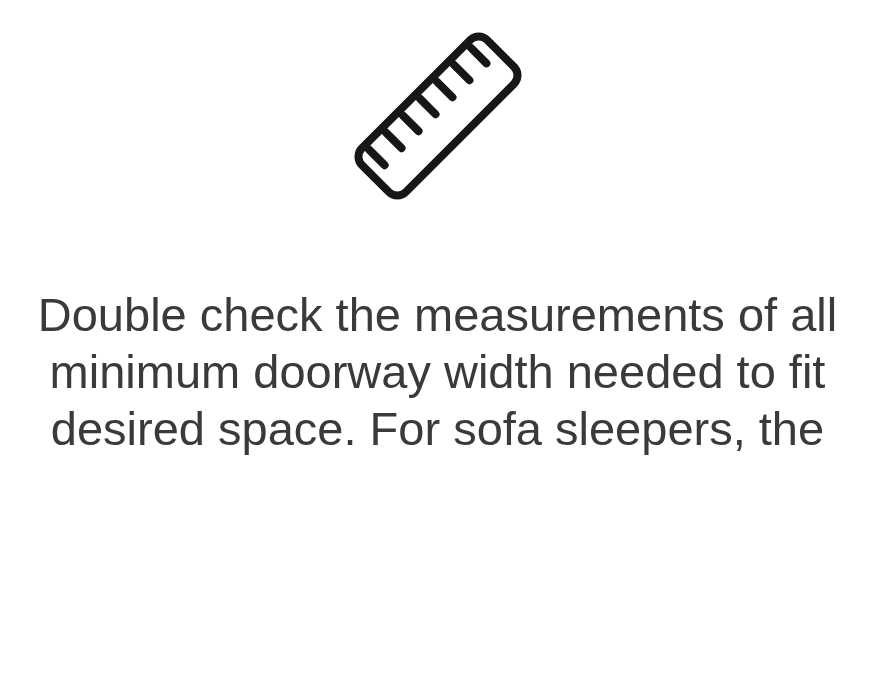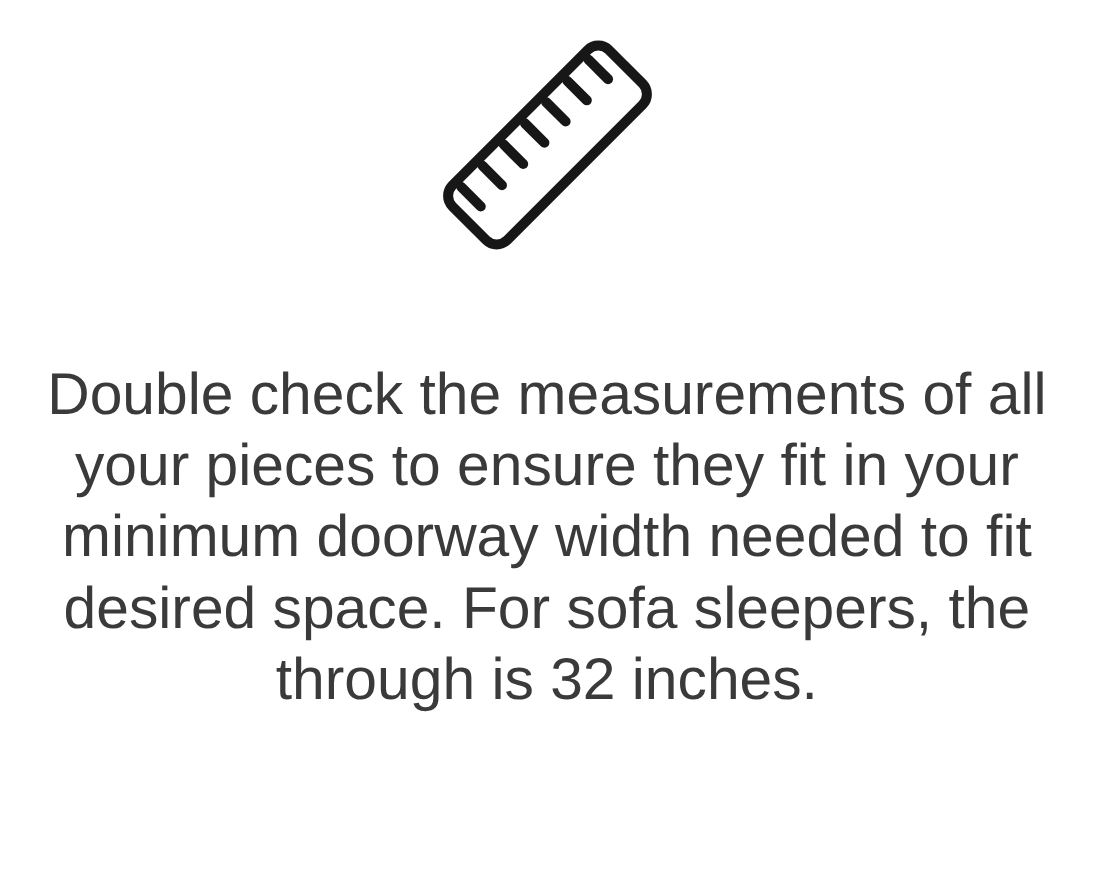--- a/index.html
+++ b/index.html
@@ -91,19 +91,17 @@
       <div class="tick"></div>
       <div class="tick"></div>
       <div class="tick"></div>
       <div class="tick"></div>
     </div>
   </div>
 
 
   <div class="description">
     <div class="line">Double check the measurements of all</div>
-    <div class="line">your pieces to ensure they fit in your</div>
     <div class="line">minimum doorway width needed to fit</div>
     <div class="line">desired space. For sofa sleepers, the</div>
-    <div class="line">through is 32 inches.</div>
   </div>
 
 </div>
 
 </body></html>

